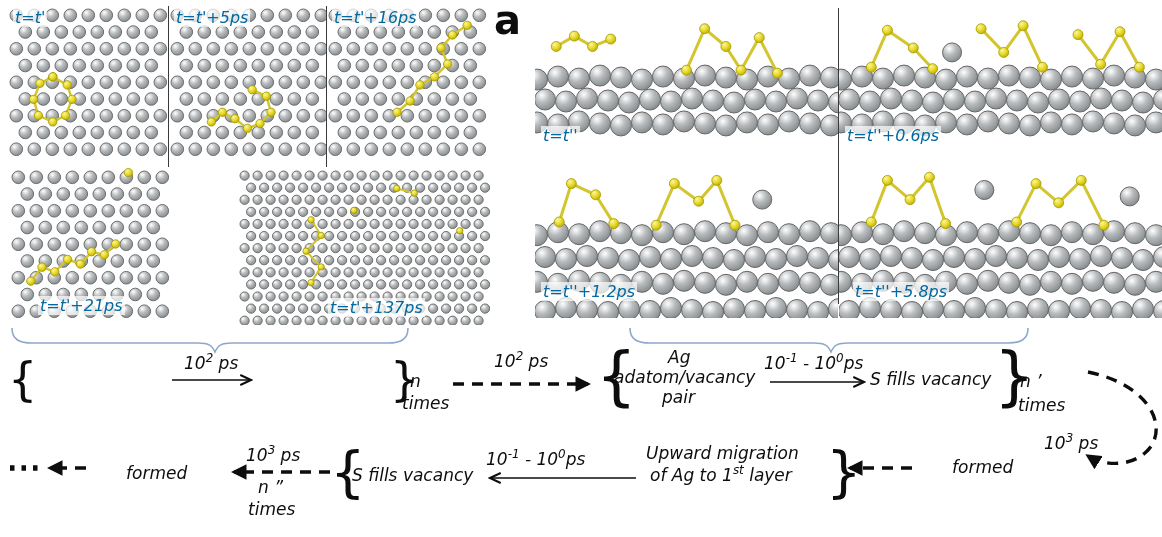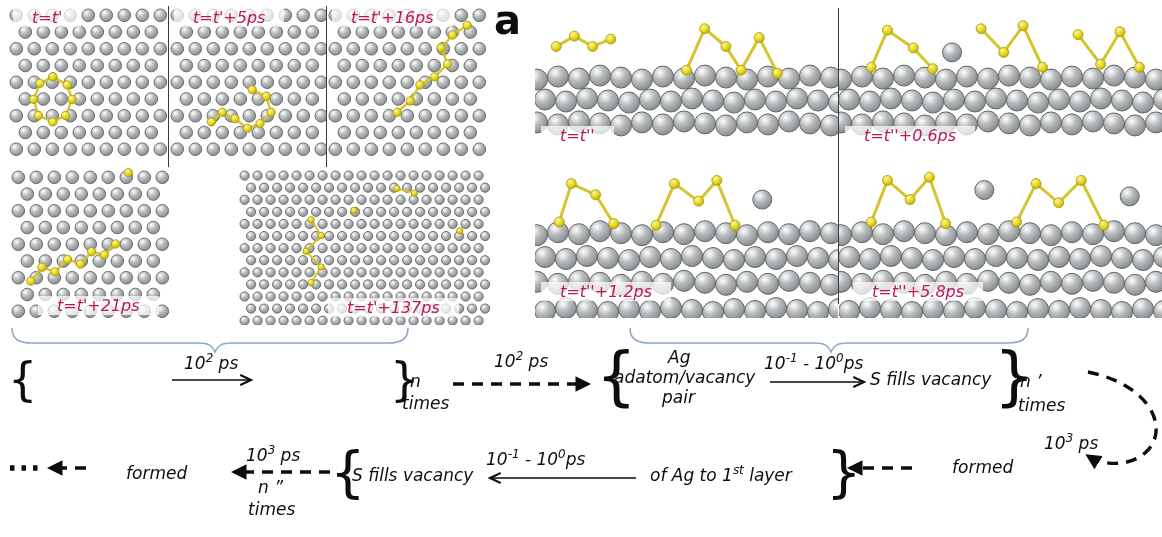--- a/index.html
+++ b/index.html
@@ -1,22 +1,22 @@
 <!DOCTYPE html>
 <html><head>
 <meta charset="utf-8">
 <style>
   *{margin:0;padding:0;box-sizing:border-box}
   body{background:#fff}
   #page{position:relative;width:1162px;height:537px;background:#fff;overflow:hidden;
         font-family:"DejaVu Sans","Liberation Sans",sans-serif;color:#0d0d0d}
   .panel{position:absolute;overflow:hidden;background:#fff}
   .panel svg{position:absolute;left:0;top:0}
-  .plabel{position:absolute;font-style:italic;font-size:16px;color:#be185d;
-          background:rgba(255,255,255,.72);padding:0 19px;z-index:3;white-space:nowrap}
+  .plabel{position:absolute;font-style:italic;font-size:16px;color:#0369a1;
+          background:rgba(255,255,255,.72);padding:0 2px;z-index:3;white-space:nowrap}
   .vline{position:absolute;width:1px;background:#3a3a3a;z-index:2}
   .overlay{position:absolute;left:0;top:0;z-index:2}
   .it{position:absolute;font-style:italic;font-size:17px;line-height:1.15;white-space:nowrap;z-index:3}
   .brc{position:absolute;font-size:46px;line-height:1;z-index:3;white-space:nowrap}
   .brc.tall{font-size:64px}
   .brc.tall3{font-size:56px}
   #fig-a{position:absolute;font-weight:700;font-size:40px;line-height:1;z-index:3}
   sup,sub{font-size:70%}
   .thin{stroke:#0d0d0d;stroke-width:1.4;fill:none}
   .bold{stroke:#0d0d0d;stroke-width:3.4;fill:none}
@@ -1071,20 +1071,21 @@
   <div class="brc tall" style="left:994px;top:344px">}</div>
   <div class="it" style="left:1020px;top:372px">n ’</div>
   <div class="it" style="left:1018px;top:396px">times</div>
 
   
   <div class="it" style="left:1044px;top:432px"><span>10</span><sup>3</sup><span> ps</span></div>
 
   <div class="it" style="left:952px;top:458px">formed</div>
 
   <div class="brc tall3" style="left:826px;top:444px">}</div>
+  <div class="it" style="left:646px;top:444px">Upward migration</div>
   <div class="it" style="left:650px;top:464px"><span>of Ag to 1</span><sup>st</sup><span> layer</span></div>
   <div class="it" style="left:486px;top:448px"><span>10</span><sup>-1</sup><span> - 10</span><sup>0</sup><span>ps</span></div>
   <div class="it" style="left:352px;top:466px">S fills vacancy</div>
   <div class="brc tall3" style="left:330px;top:444px">{</div>
 
   <div class="it" style="left:246px;top:444px"><span>10</span><sup>3</sup><span> ps</span></div>
   <div class="it" style="left:258px;top:478px">n ”</div>
   <div class="it" style="left:248px;top:500px">times</div>
 
   <div class="it" style="left:126px;top:464px">formed</div>

